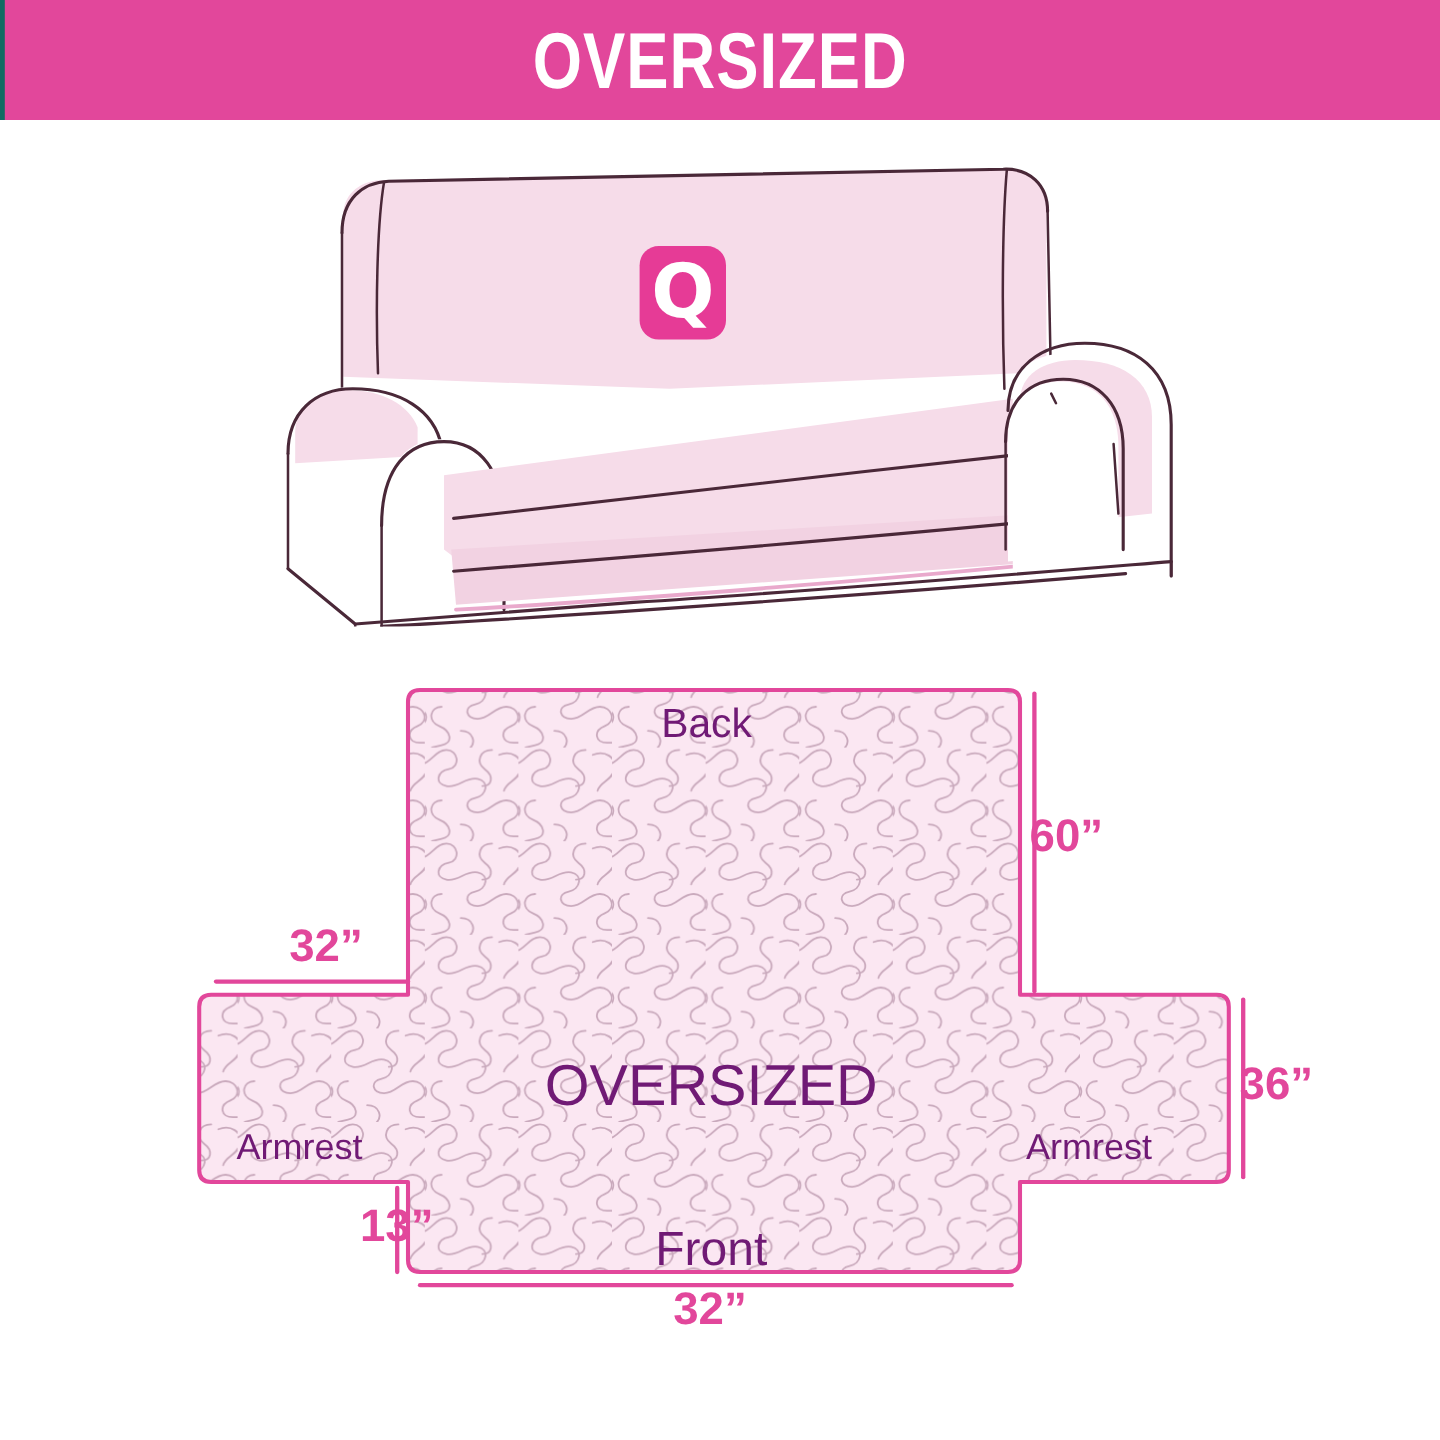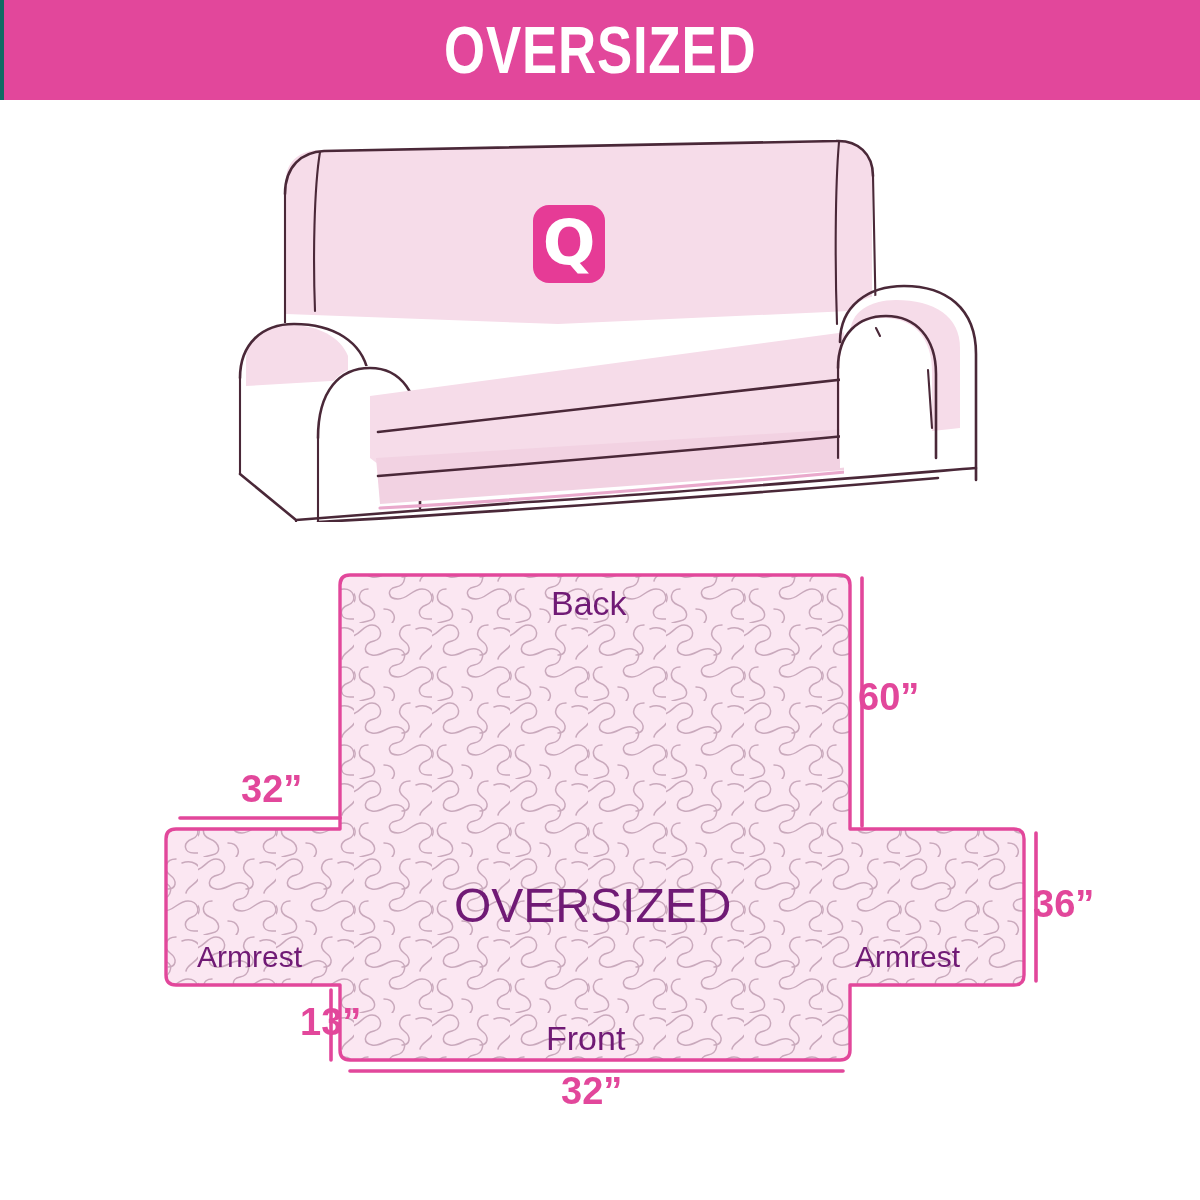--- a/index.html
+++ b/index.html
@@ -103,21 +103,21 @@
     white-space: nowrap;
     line-height: 1;
     text-align: center;
   }
   .label-back {
     font-size: 34px;
     left: 551px;
     top: 586px;
   }
   .label-front {
-    font-size: 34px;
+    font-size: 40px;
     left: 546px;
     top: 1021px;
   }
   .label-armrest-left {
     font-size: 30px;
     left: 197px;
     top: 942px;
   }
   .label-armrest-right {
     font-size: 30px;

